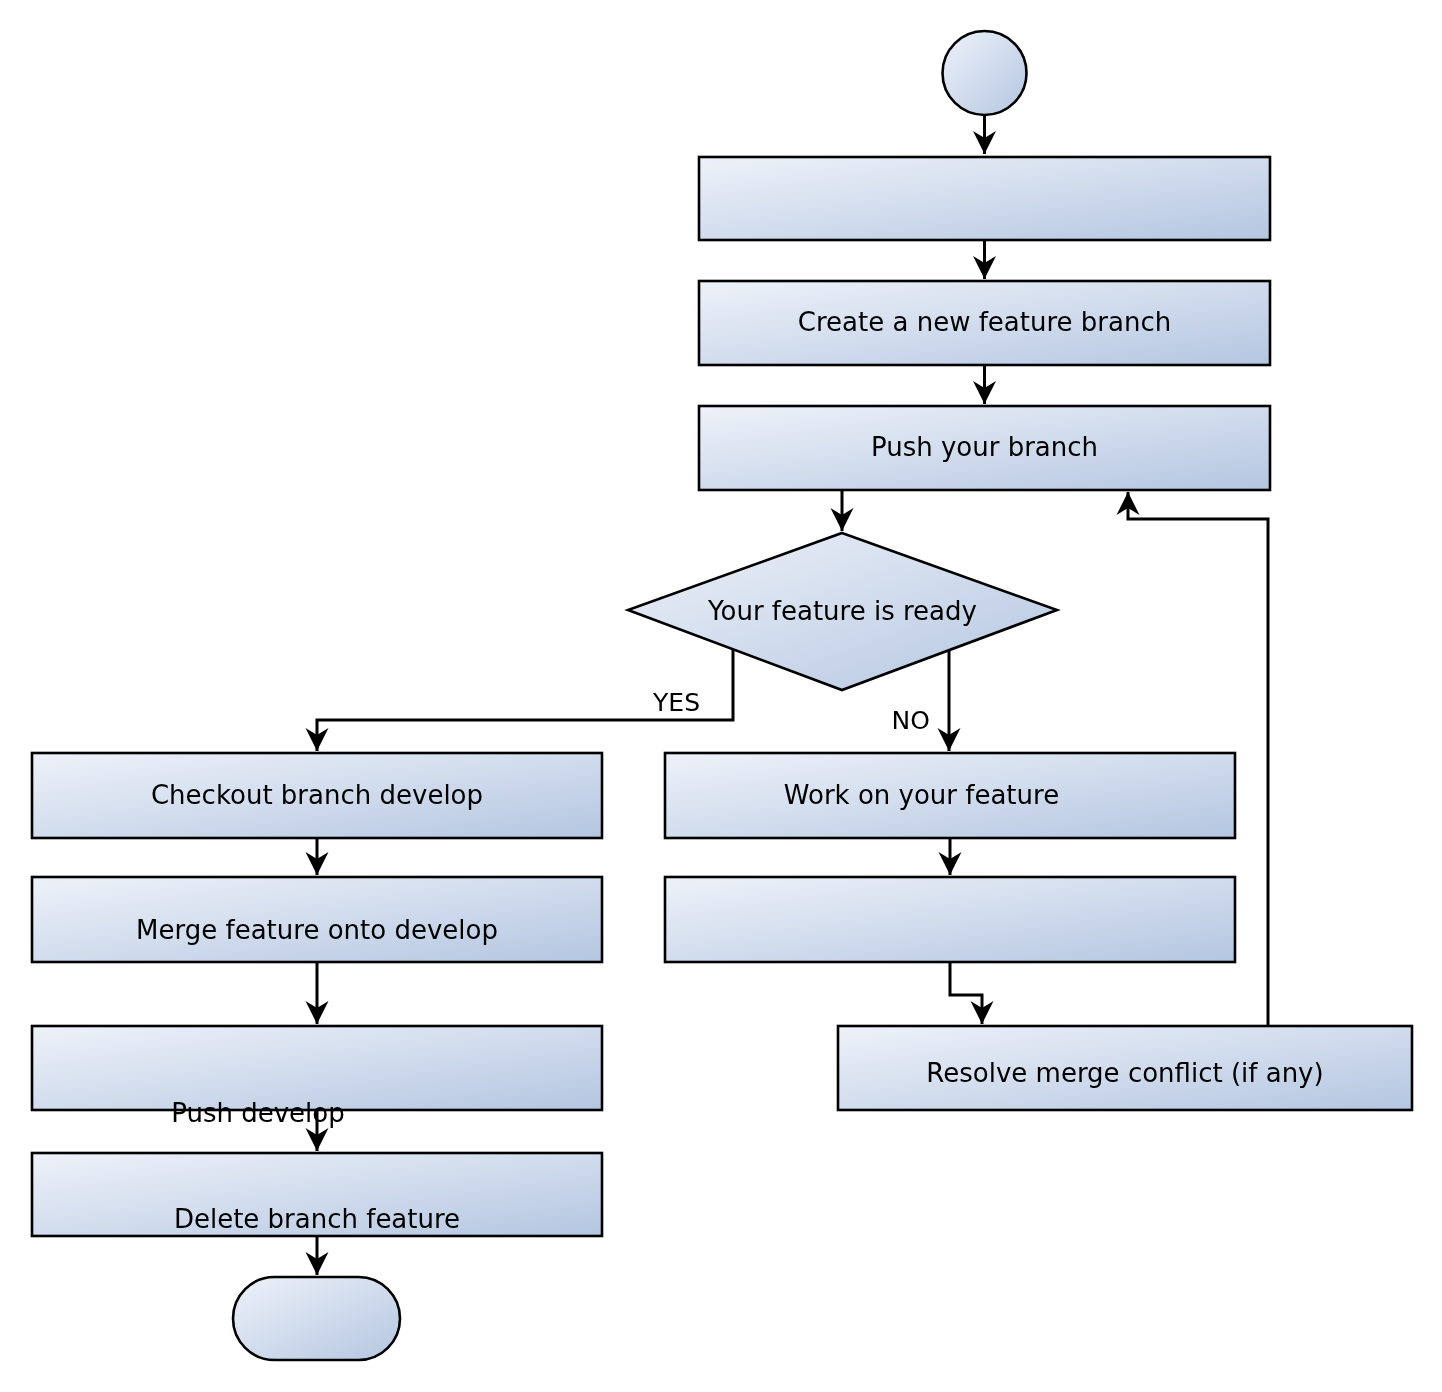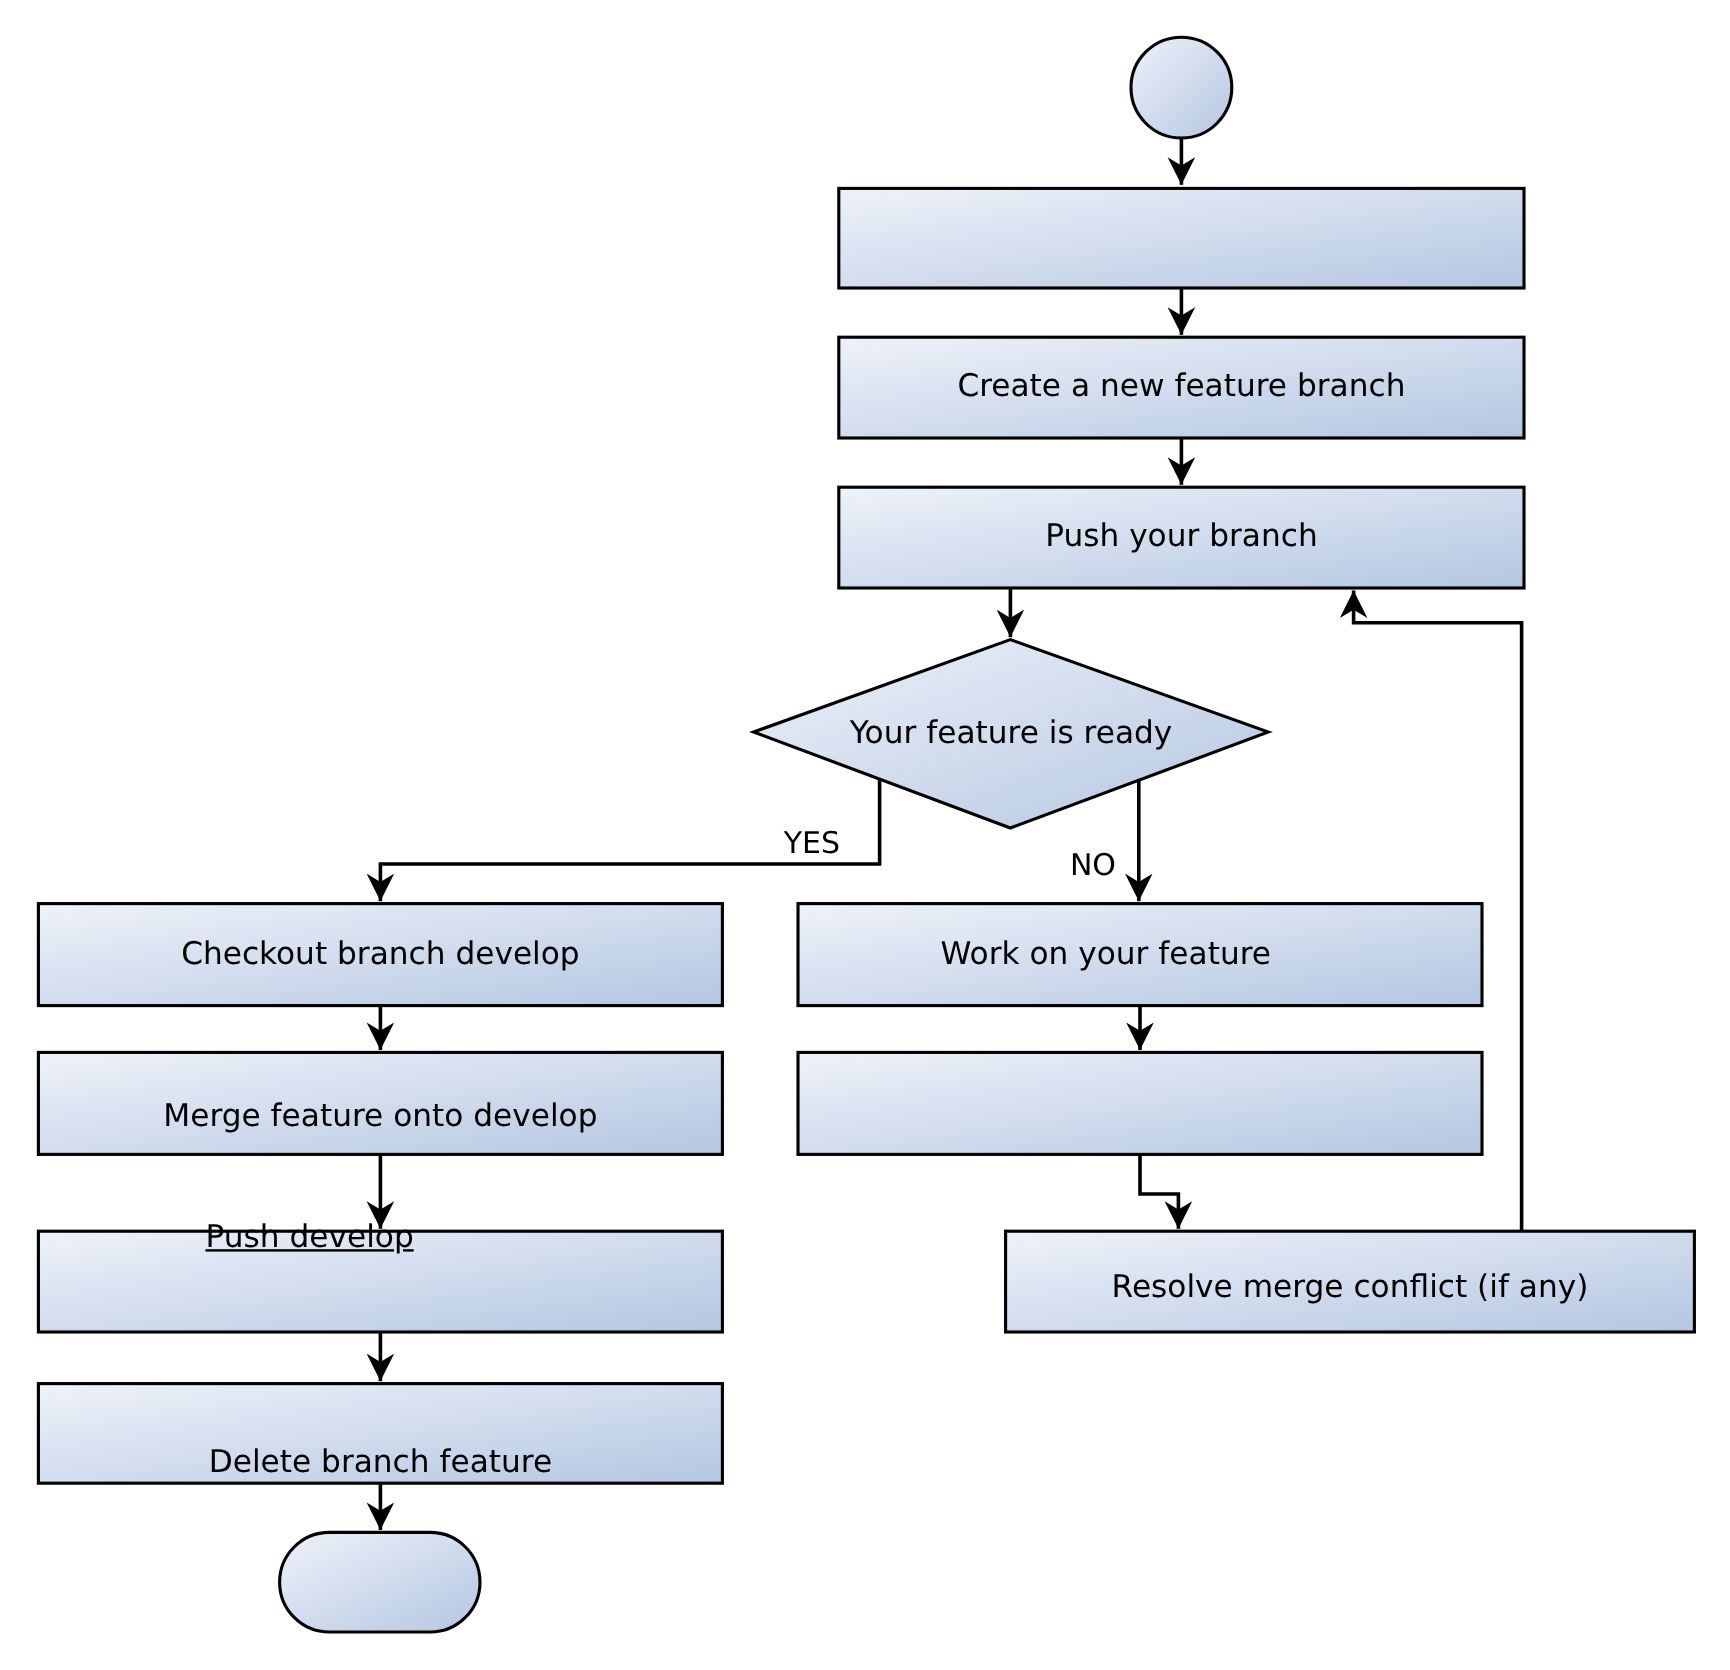--- a/index.html
+++ b/index.html
@@ -74,21 +74,21 @@
     <rect class="shape" x="665" y="877" width="570" height="85"></rect>
     <rect class="shape" x="838" y="1026" width="574" height="84"></rect>
     <rect class="shape" x="233" y="1277" width="167" height="83" rx="41.5" ry="41.5"></rect>
   </svg>
 
   <div class="node-label" style="left:699px;top:406px;width:571px;height:84px;">Push your branch</div>
   <div class="node-label" style="left:699px;top:281px;width:571px;height:84px;">Create a new feature branch</div>
   <div class="node-label" style="left:628px;top:533px;width:429px;height:157px;text-align:center;">Your feature is ready</div>
   <div class="node-label" style="left:32px;top:753px;width:570px;height:85px;">Checkout branch develop</div>
   <div class="node-label" style="left:32px;top:877px;width:570px;height:71px;margin-top:18px;">Merge feature onto develop</div>
-  <div class="node-label" style="left:32px;top:990px;width:452px;height:84px;text-decoration:underline;">Push develop</div>
+  <div class="node-label" style="left:32px;top:1072px;width:452px;height:84px;">Push develop</div>
   <div class="node-label" style="left:32px;top:1153px;width:570px;height:83px;margin-top:25px;">Delete branch feature</div>
   <div class="node-label" style="left:665px;top:753px;width:513px;height:85px;">Work on your feature</div>
   <div class="node-label" style="left:838px;top:1026px;width:574px;height:96px;">Resolve merge conflict (if any)</div>
 
   <div class="edge-label" style="left:580px;top:688px;width:120px;">YES</div>
   <div class="edge-label" style="left:810px;top:706px;width:120px;">NO</div>
 
 </div>
 
 </body></html>

